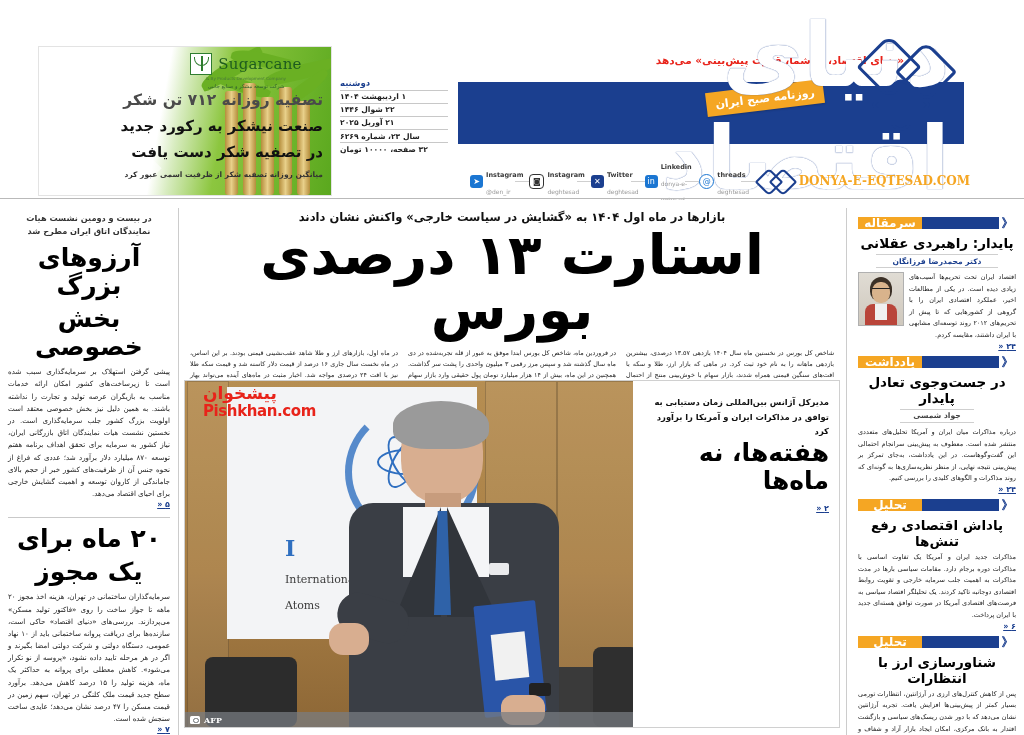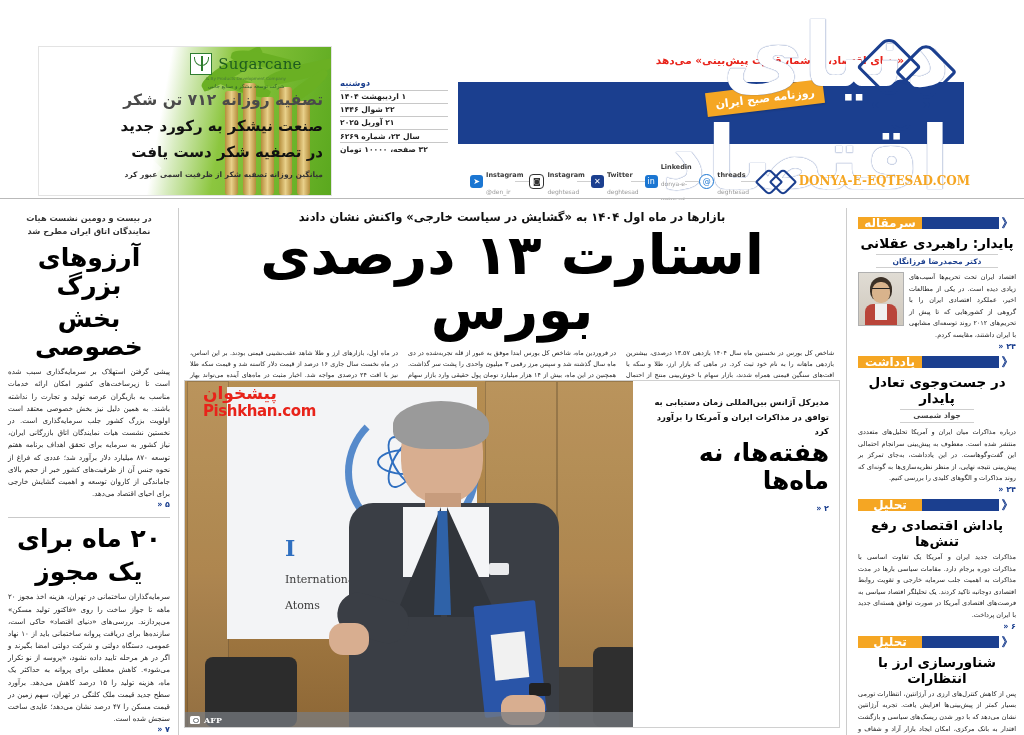--- a/index.html
+++ b/index.html
@@ -109,21 +109,21 @@
   .colR{position:absolute;right:0;top:0;width:174px;height:527px;padding:4px 8px 0 8px;box-sizing:border-box;}
   .colC{position:absolute;left:180px;top:0;width:664px;height:527px;}
 
   .vdiv{position:absolute;top:0;width:1px;height:527px;background:#cccccc;}
 
   
   .kicker{font-size:8.2px;color:#333;text-align:center;line-height:1.6;font-weight:600;}
   .hl-left{font-size:25px;font-weight:700;text-align:center;line-height:1.12;margin:6px 0 5px;color:#000;}
   .hl-left2{font-size:25px;font-weight:700;text-align:center;line-height:1.12;margin:2px 0 5px;color:#000;}
   .btext{font-size:7.1px;line-height:1.72;text-align:justify;color:#1c1c1c;}
-  .pref{color:#1b3f8f;font-weight:700;font-size:8px;direction:rtl;}
+  .pref{color:#1b3f8f;font-weight:700;font-size:8px;direction:rtl;text-decoration:underline;}
   .sep{height:1px;background:#c9c9c9;margin:8px 0 7px;}
 
   
   .c-kicker{text-align:center;font-size:11.5px;font-weight:700;color:#111;margin:2px 0 4px;}
   .c-head{text-align:center;font-size:55px;font-weight:700;line-height:1.0;color:#000;letter-spacing:-1px;}
   .c-body{display:flex;direction:rtl;gap:10px;margin:10px 10px 6px 10px;}
   .c-body .cc{flex:1;font-size:6.4px;line-height:1.68;text-align:justify;color:#1c1c1c;}
 
   .photo-wrap{position:absolute;left:4px;top:172px;width:656px;height:348px;background:#e7e7e7;
     border:1px solid #d0d0d0;box-sizing:border-box;overflow:hidden;}

